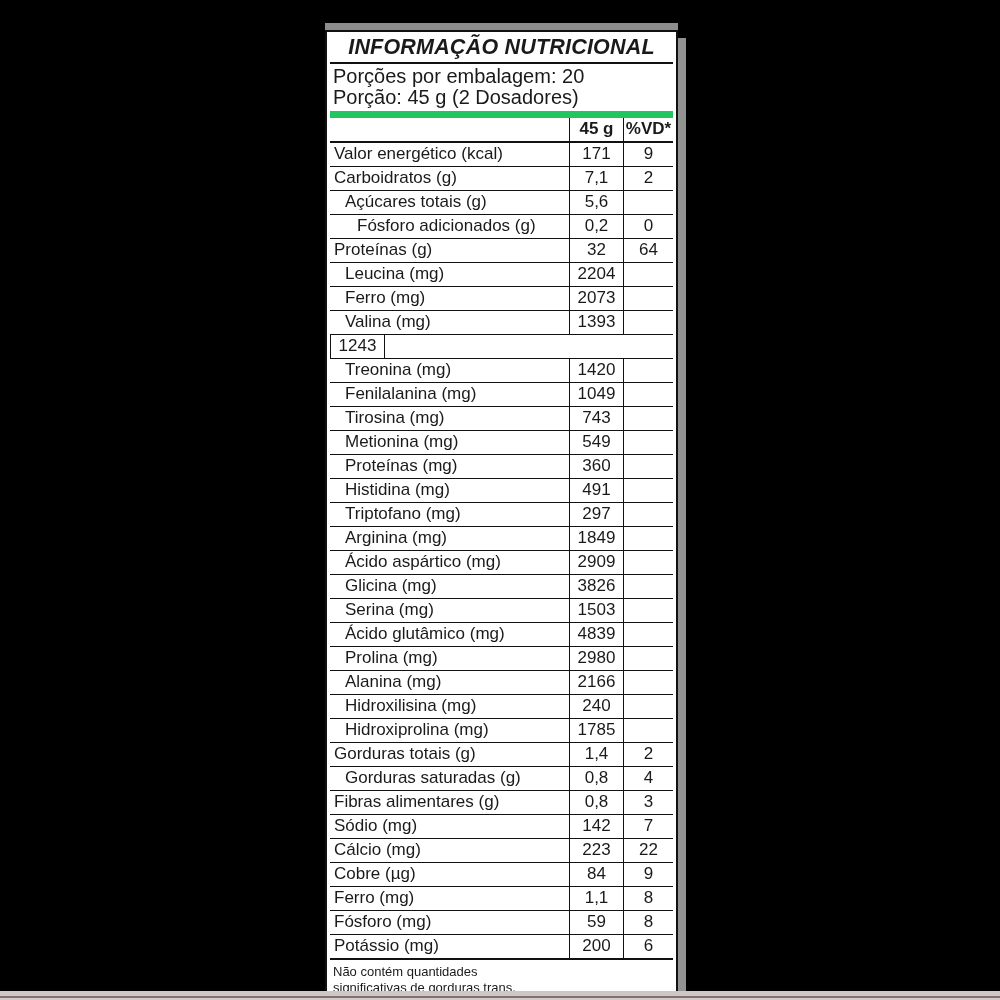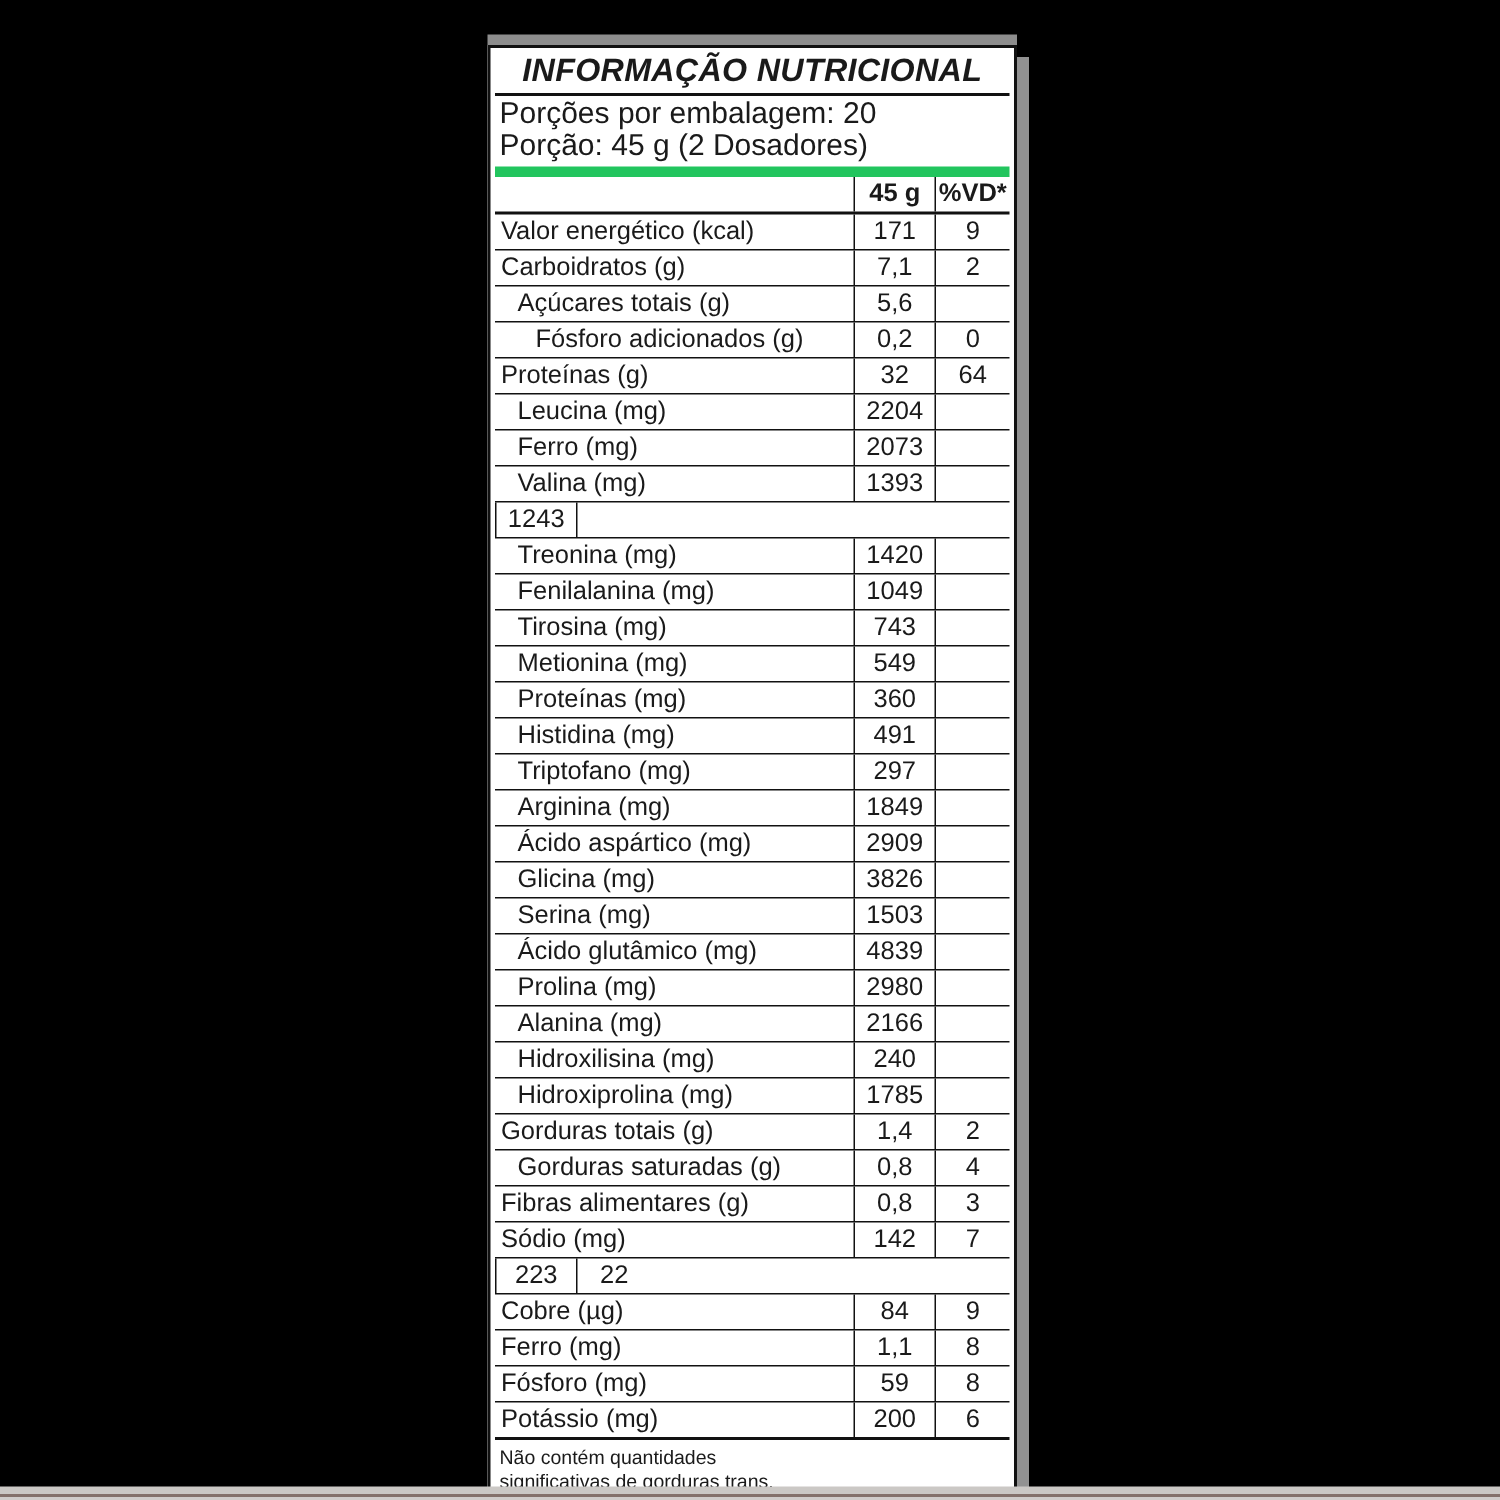--- a/index.html
+++ b/index.html
@@ -252,20 +252,21 @@
           <div class="ncell name ind0">Fibras alimentares (g)</div>
           <div class="ncell amount">0,8</div>
           <div class="ncell dv">3</div>
         </div>
         <div class="nrow">
           <div class="ncell name ind0">Sódio (mg)</div>
           <div class="ncell amount">142</div>
           <div class="ncell dv">7</div>
         </div>
         <div class="nrow">
+          <div class="ncell name ind0">Cálcio (mg)</div>
           <div class="ncell amount">223</div>
           <div class="ncell dv">22</div>
         </div>
         <div class="nrow">
           <div class="ncell name ind0">Cobre (µg)</div>
           <div class="ncell amount">84</div>
           <div class="ncell dv">9</div>
         </div>
         <div class="nrow">
           <div class="ncell name ind0">Ferro (mg)</div>

